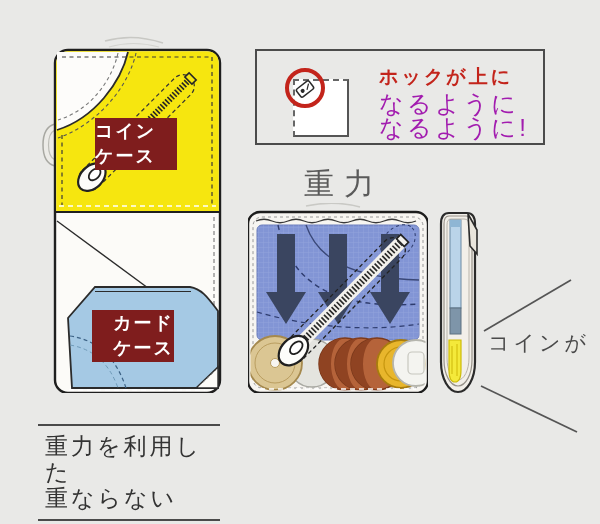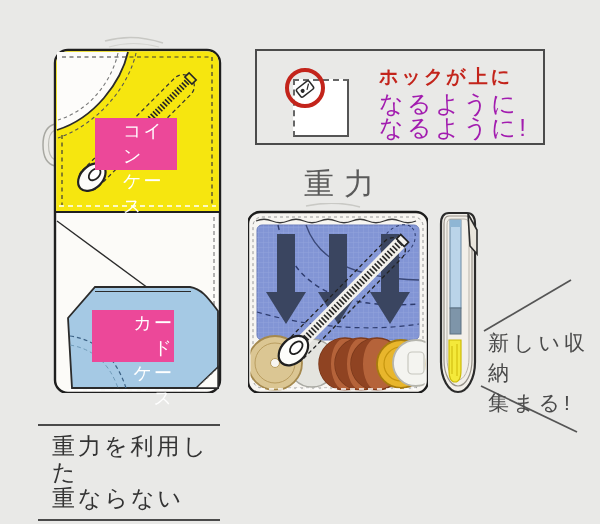--- a/index.html
+++ b/index.html
@@ -4,23 +4,23 @@
 <style>
   html,body{margin:0;padding:0;}
   .canvas{
     position:relative;width:600px;height:524px;background:#e9e9e7;
     overflow:hidden;font-family:"Liberation Sans","DejaVu Sans",sans-serif;
   }
   .abs{position:absolute;}
   svg{display:block;}
   
   .case-label{
-    position:absolute;width:82px;height:52px;background:#ec4899;color:#ffffff;
-    font-size:18px;line-height:25px;letter-spacing:2px;font-weight:400;
-    padding:1px 0 0 28px;box-sizing:border-box;
+    position:absolute;width:82px;height:52px;background:#7f1d1d;color:#ffffff;
+    font-size:18px;line-height:25px;letter-spacing:2px;font-weight:700;
+    padding:1px 0 0 0;box-sizing:border-box;
   }
   
   .instruction-box{
     position:absolute;left:255px;top:49px;width:290px;height:96px;
     border:2px solid #4b4b4b;box-sizing:border-box;
   }
   .ib-square{
     position:absolute;left:36px;top:28px;width:56px;height:58px;background:#ffffff;
     border-top:2px dashed #666;border-left:2px dashed #666;
     border-right:2px solid #555;border-bottom:2px solid #555;box-sizing:border-box;
@@ -36,21 +36,21 @@
     position:absolute;left:294px;top:164px;width:100px;text-align:center;
     font-size:30px;color:#5a5a5a;letter-spacing:10px;
   }
   .coin-gather{
     position:absolute;left:488px;top:328px;font-size:21px;color:#4a4a4a;
     letter-spacing:4px;line-height:30px;
   }
   .caption-left{position:absolute;left:38px;top:424px;width:182px;}
   .caption-left .rule{border-top:2.5px solid #4a4a4a;width:100%;}
   .caption-left .cap-text{
-    font-size:23px;color:#333;letter-spacing:3px;line-height:26px;margin:7px 0 8px 14px;
+    font-size:23px;color:#333;letter-spacing:3px;line-height:26px;margin:7px 0 8px 7px;
   }
   .br-line1{
     position:absolute;left:253px;top:429px;font-size:17px;color:#3f3f3f;letter-spacing:2px;
   }
   .br-line2{
     position:absolute;left:248px;top:451px;font-size:29px;color:#1f1f1f;
     letter-spacing:1px;font-weight:600;padding:0 6px 3px 4px;
     background-image:linear-gradient(#f5e731,#f5e731);
     background-size:100% 21px;background-position:0 100%;background-repeat:no-repeat;
   }
@@ -222,22 +222,21 @@
     </g>
     <path d="M35,6 L44,22 V46 L37,38 Z" fill="#e9e5dc" stroke="#2b2b2b" stroke-width="1.6"></path>
   </svg>
 
   <svg class="abs" style="left:450px;top:268px;" width="150" height="170" viewBox="0 0 150 170">
     <line x1="34" y1="63" x2="121" y2="12" stroke="#555" stroke-width="1.7"></line>
     <line x1="31" y1="118" x2="127" y2="164" stroke="#555" stroke-width="1.7"></line>
   </svg>
 
   <div class="coin-gather">
-    <div>新しい収納</div>
-    <div>集まる!</div>
+    <div>コインが</div>
   </div>
 
   <div class="caption-left">
     <div class="rule"></div>
     <div class="cap-text">
       <div>重力を利用した</div>
       <div>重ならない</div>
     </div>
     <div class="rule"></div>
   </div>

